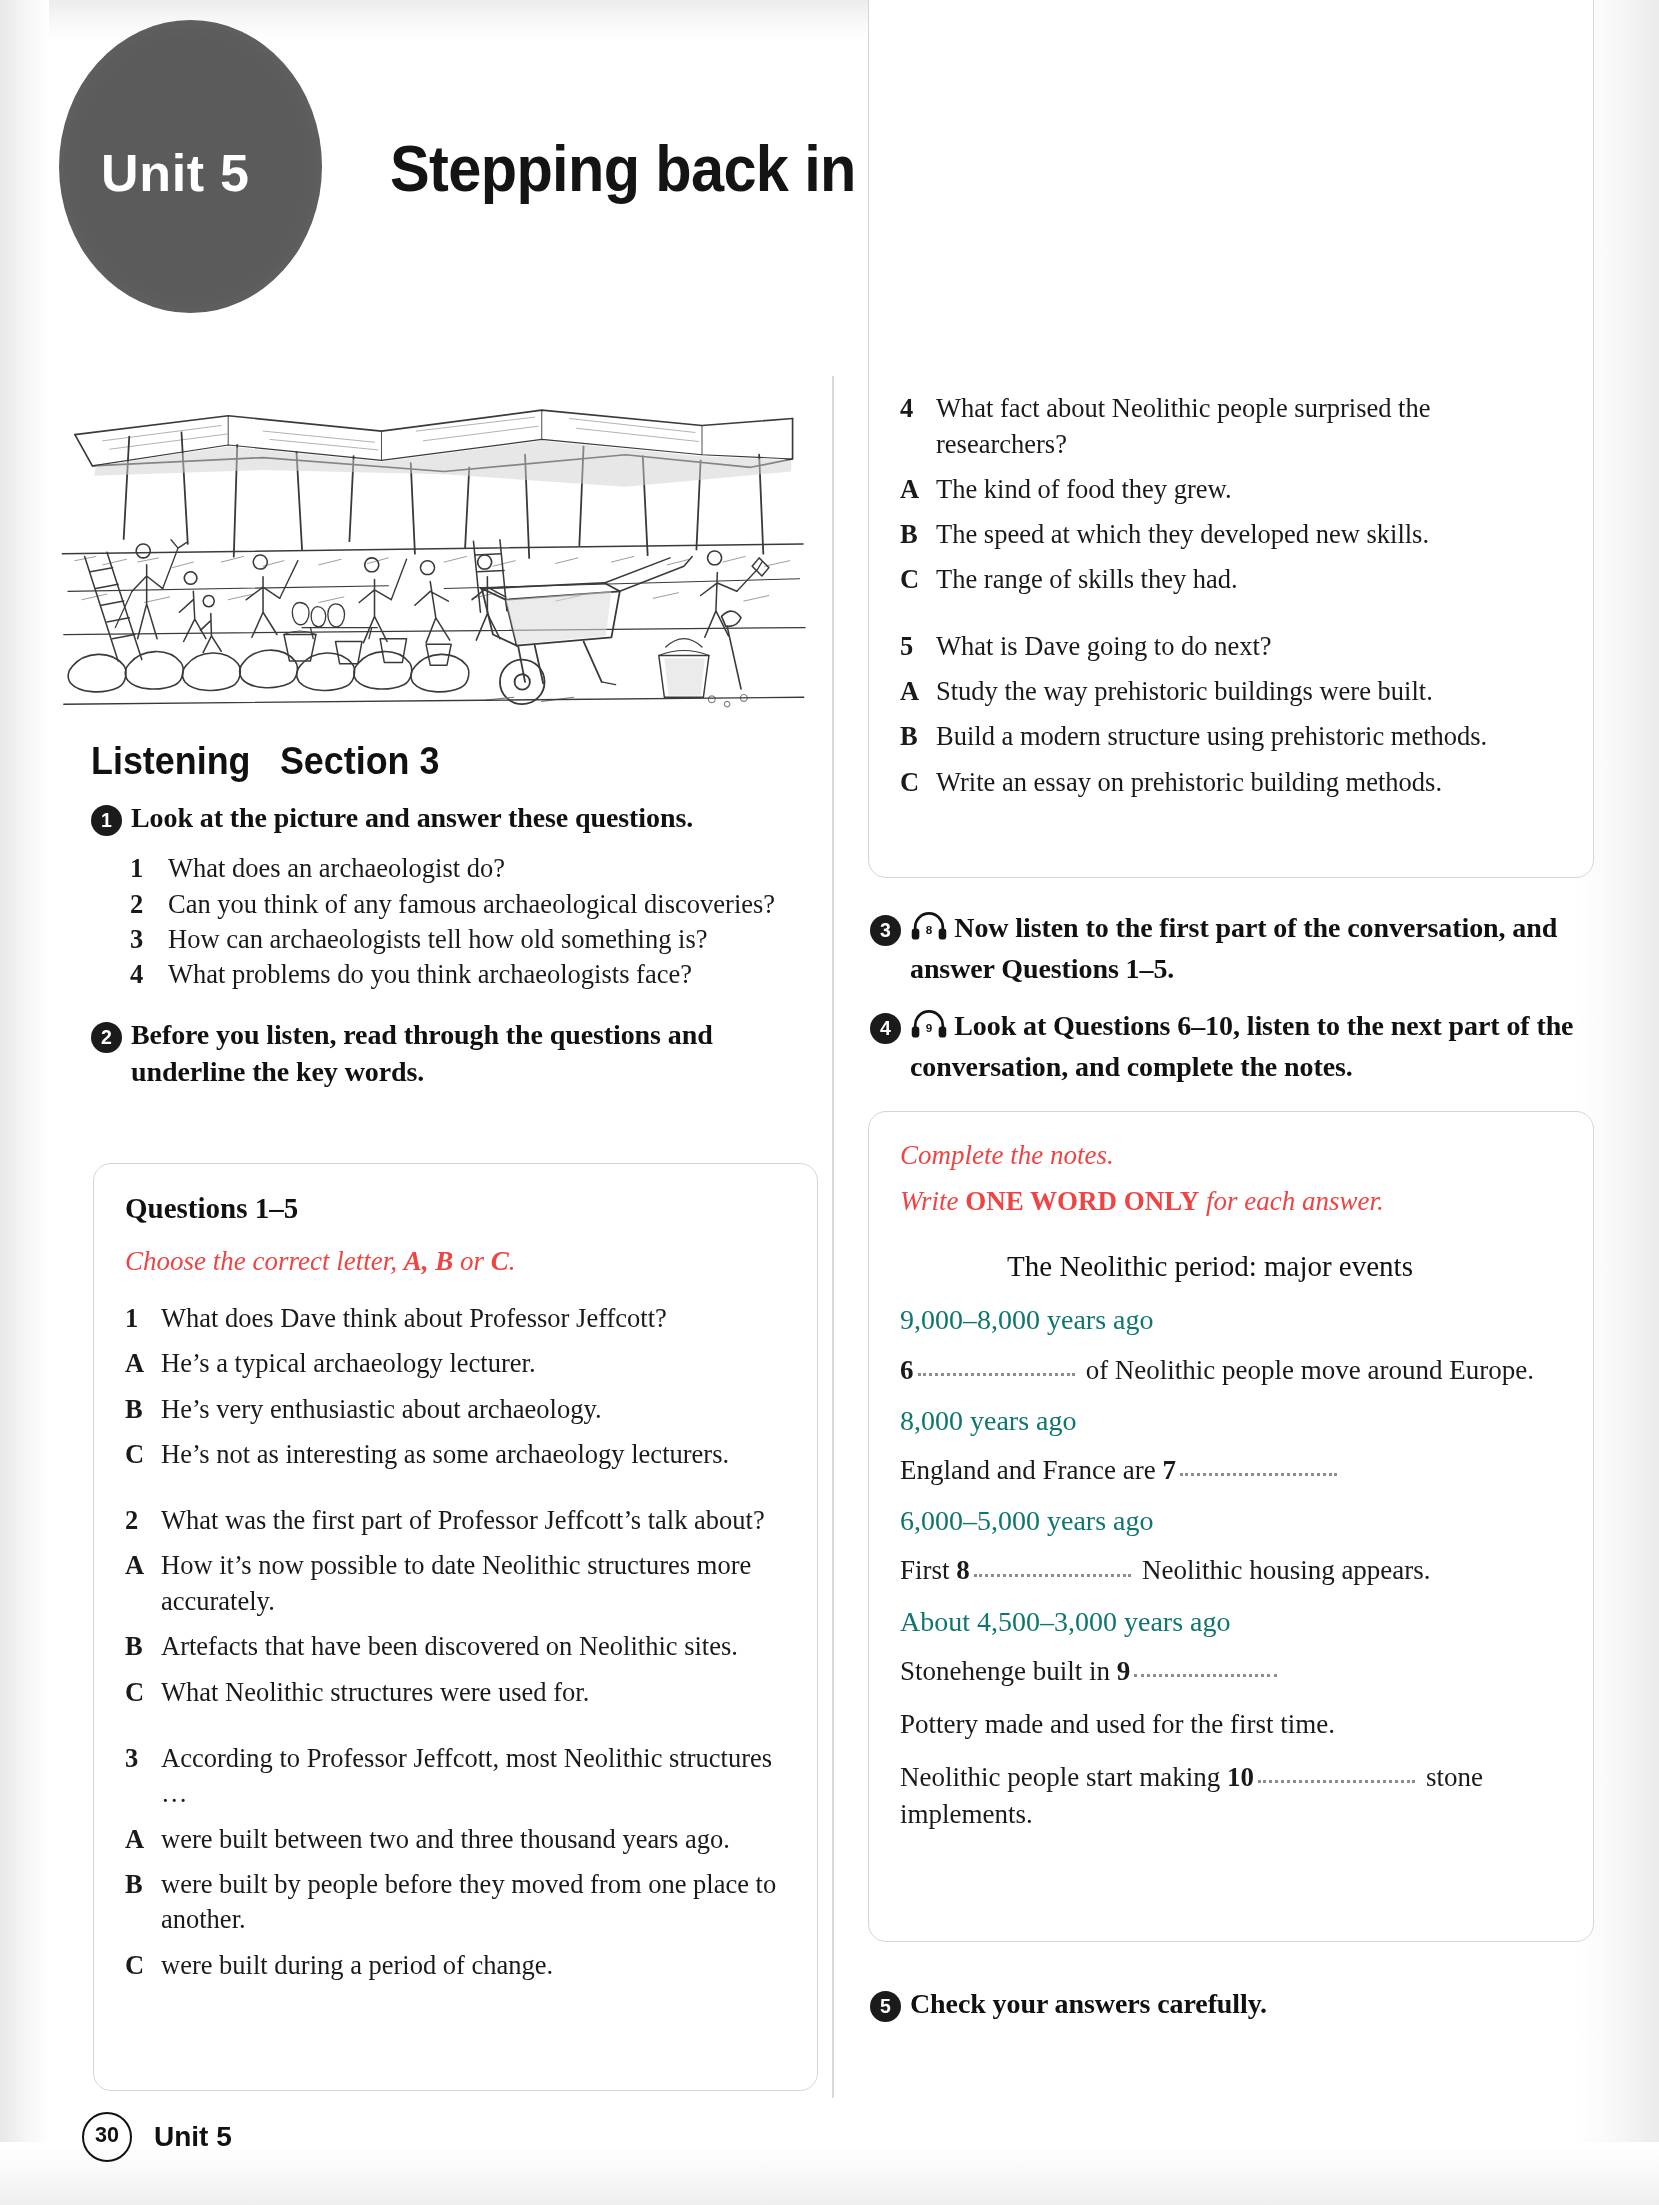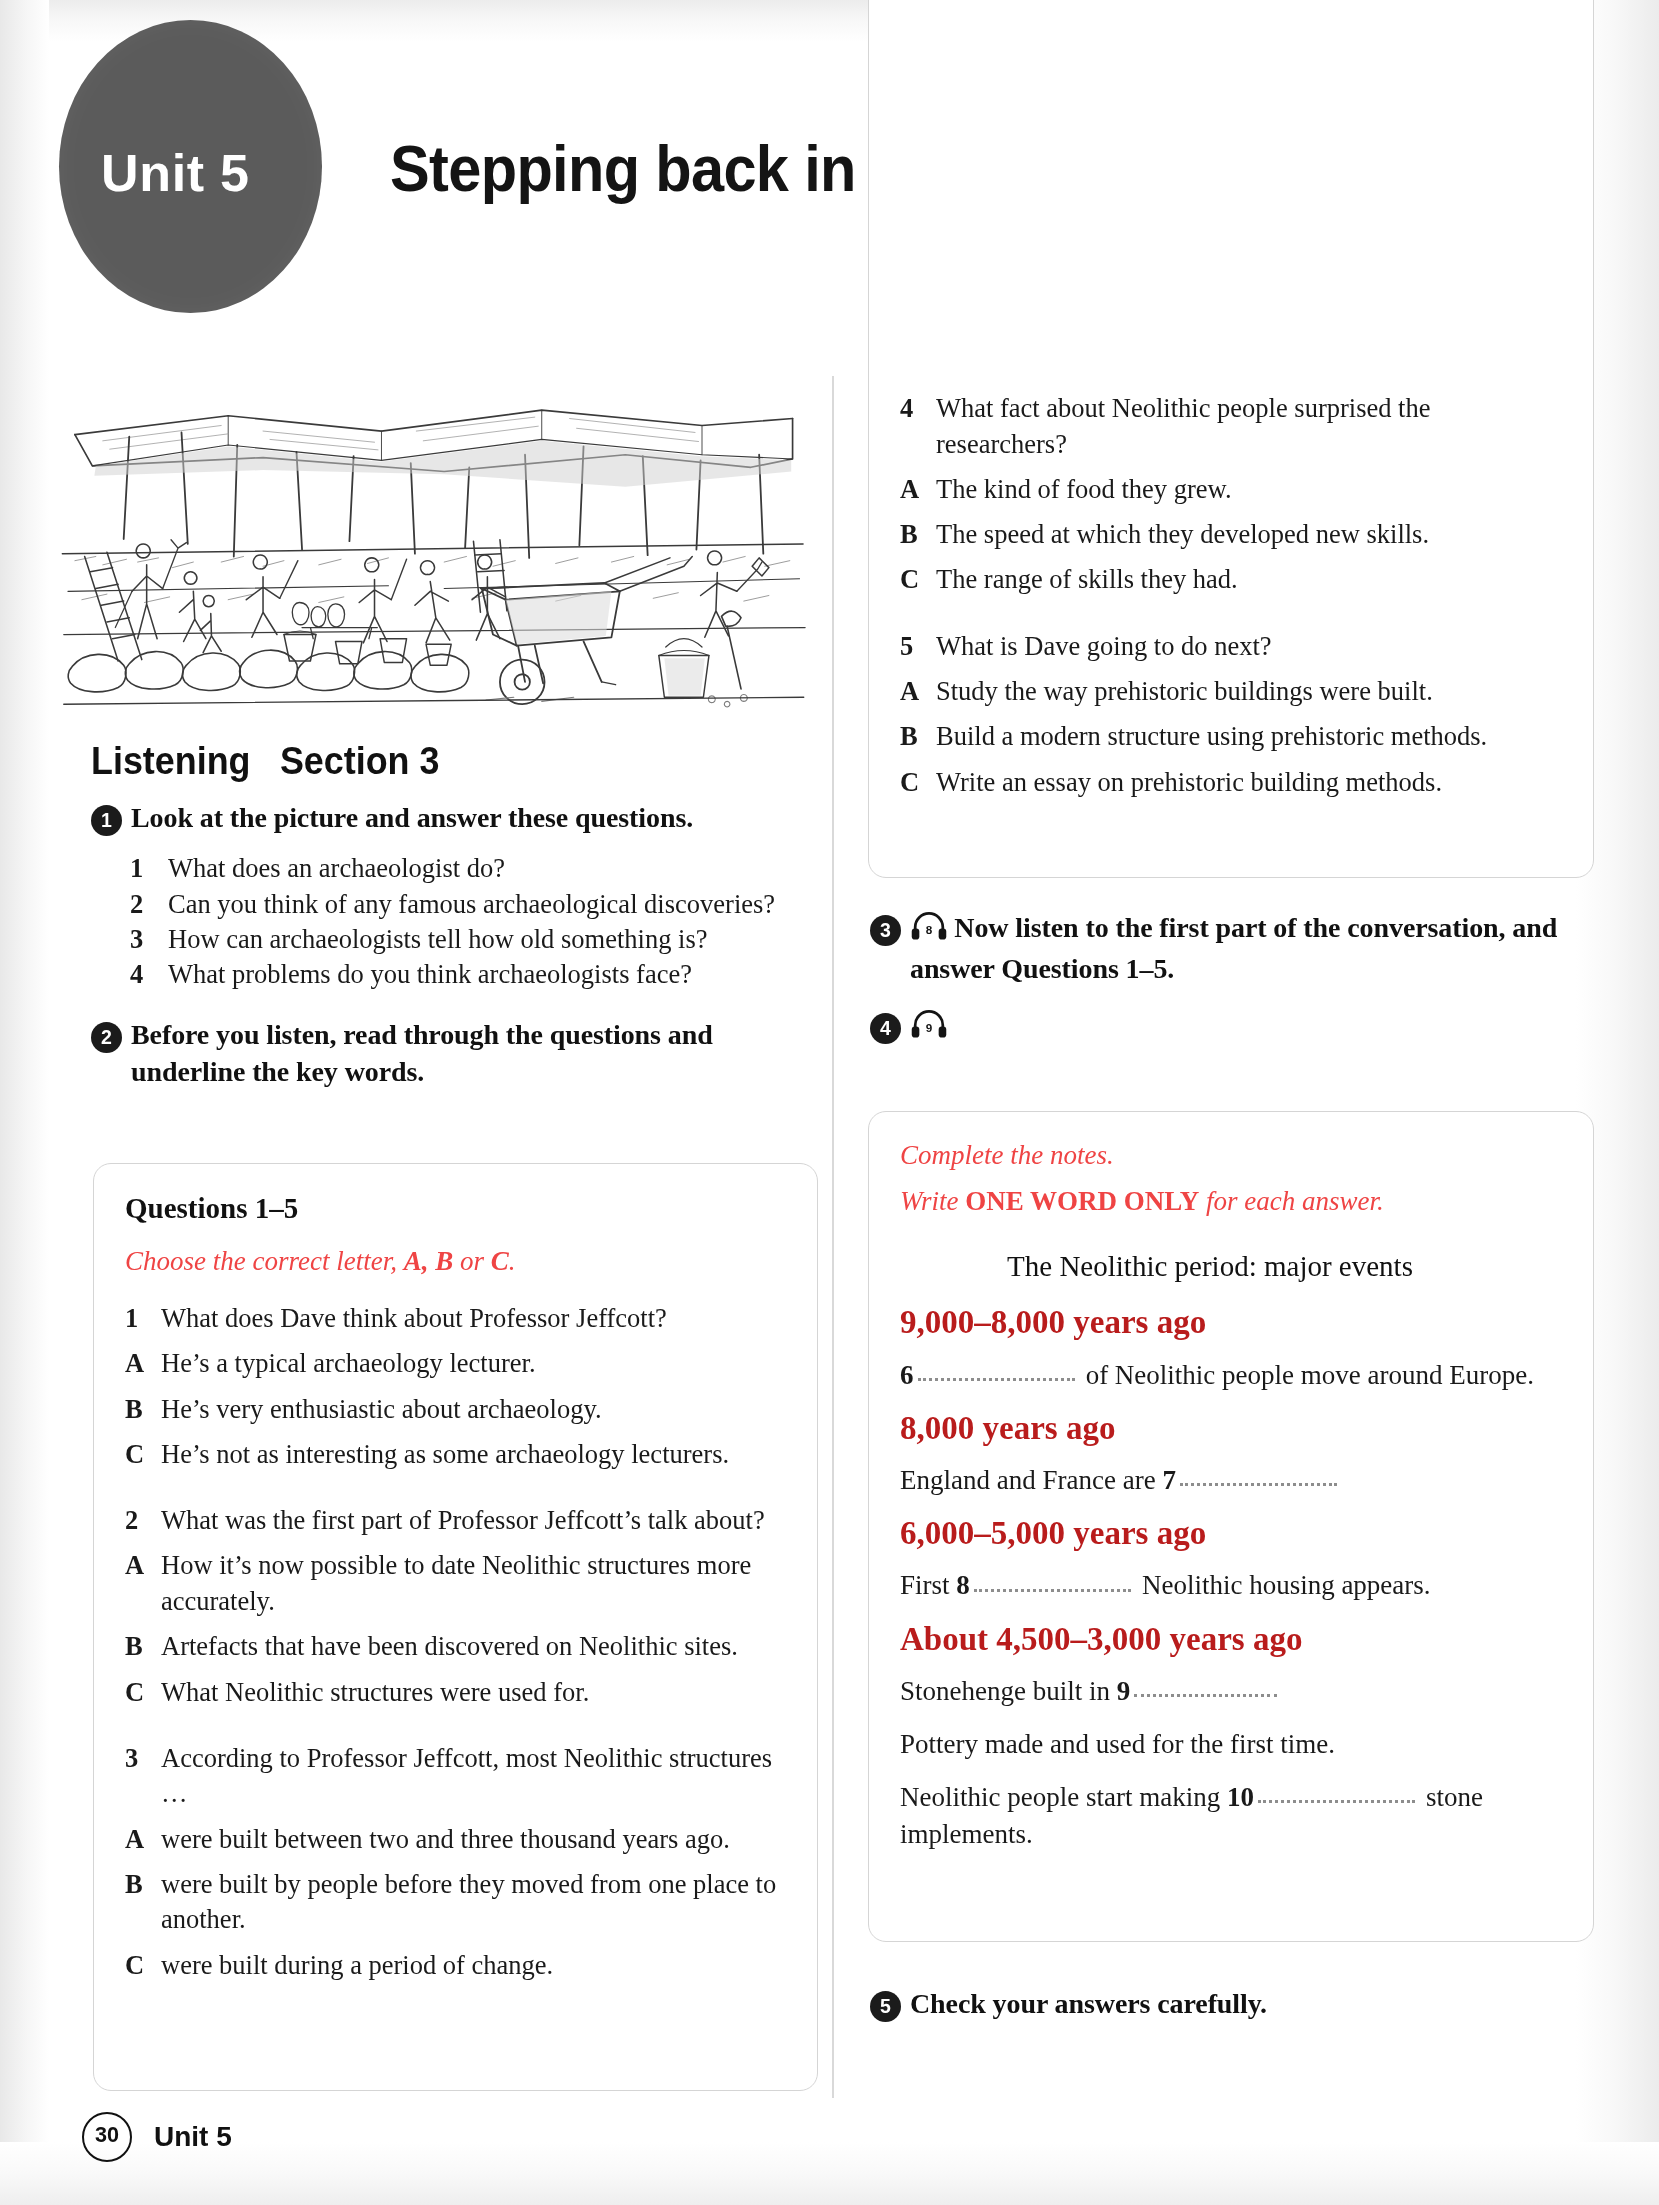--- a/index.html
+++ b/index.html
@@ -198,23 +198,23 @@
   
   .notes-heading {
     text-align: center;
     font-weight: normal;
     font-size: 29px;
     color: #111;
     margin: 33px 0 21px 0;
     padding-right: 42px;
   }
   .notes-period {
-    font-weight: bold;
-    font-size: 33px;
-    color: #b91c1c;
+    font-weight: normal;
+    font-size: 28px;
+    color: #0f766e;
     margin-bottom: 15.3px;
   }
   .notes-line {
     font-size: 27px;
     line-height: 1.35;
     color: #1a1a1a;
     margin-bottom: 16.7px;
   }
   .notes-line b { font-weight: bold; }
   .gapfill {
@@ -572,21 +572,21 @@
     <div class="activity" style="margin-top:21px;">
       <div class="act-marker">4</div>
       <div class="act-text">
         <span class="headset">
           <svg width="38" height="29" viewBox="0 0 54 42" style="font-size:40px">
             <path d="M7 30 V22 A20 20 0 0 1 47 22 V30" fill="none" stroke="#141414" stroke-width="4"></path>
             <rect x="2" y="24" width="11" height="16" rx="4.5" fill="#141414"></rect>
             <rect x="41" y="24" width="11" height="16" rx="4.5" fill="#141414"></rect>
             <text x="27" y="32" font-family="Liberation Sans, sans-serif" font-size="17" text-anchor="middle" fill="#141414">9</text>
           </svg>
-        </span>
+        </span><span>Look at Questions 6–10, listen to the next part of the conversation, and complete the notes.</span>
       </div>
     </div>
   </div>
 
   <div class="qbox" style="left:868px; top:1111px; width:726px; height:831px;">
     <div class="qbox-inner">
       <div class="qbox-instr" style="margin-bottom:15.3px;">Complete the notes.</div>
       <div class="qbox-instr" style="margin-bottom:0;"><span>Write </span><b>ONE WORD ONLY</b><span> for each answer.</span></div>
 
       <div class="notes-heading">The Neolithic period: major events</div>

